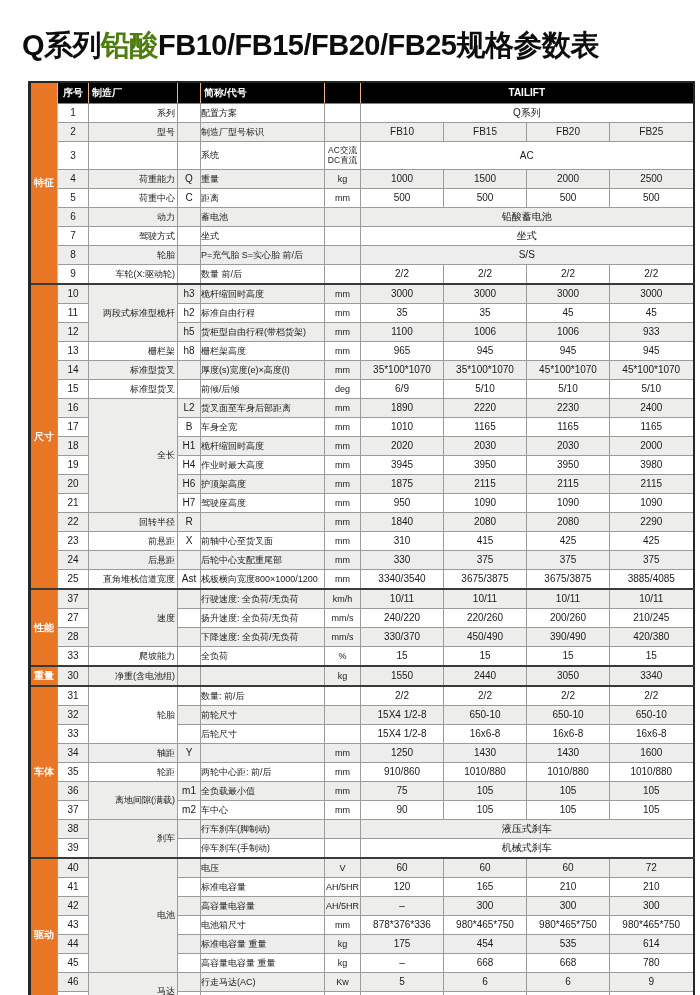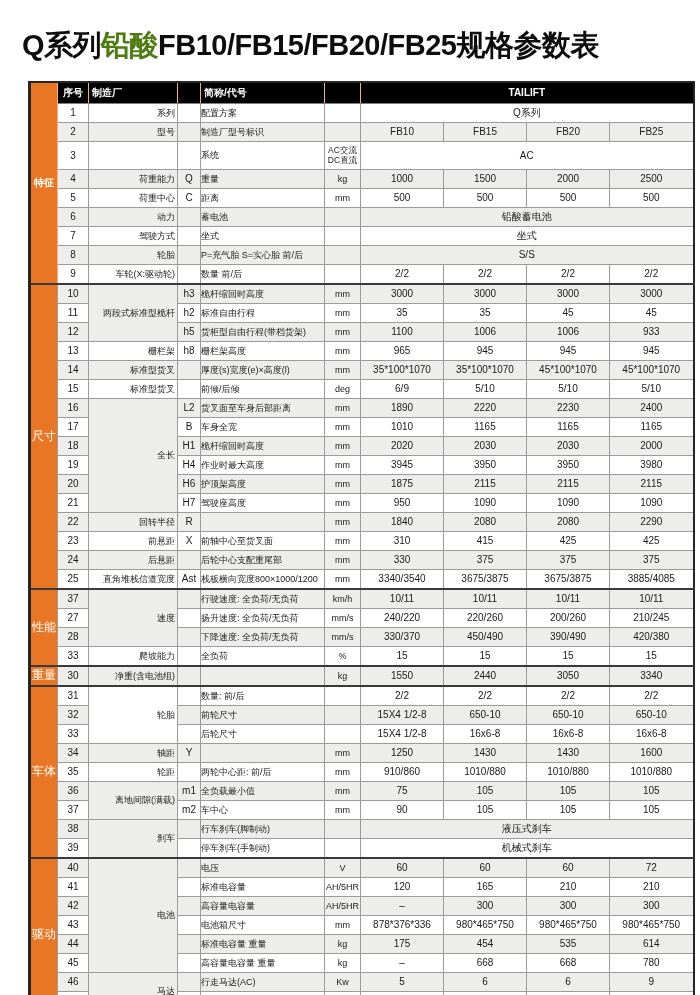--- a/index.html
+++ b/index.html
@@ -27,22 +27,22 @@
     vertical-align:middle;
   }
   tr.alt td{background:#ededeb;}
   tr.head td{
     background:#000000;color:#fff;font-weight:bold;
     height:20px;font-size:10px;
     border-color:#f2b183 #f2b183 #808080 #f2b183;
   }
   tr.head td.h-center{text-align:center;}
   td.c-cat{
-    background:#e87624 !important;color:#fff;font-weight:normal;
-    text-align:center;font-size:12px;padding:0 1px;
+    background:#e87624 !important;color:#fff;font-weight:bold;
+    text-align:center;font-size:10px;padding:0 1px;
   }
   tr.cat-top td{border-top:2px solid #3a3a3a;}
   td.c-num{text-align:center;font-size:10px;}
   td.c-mfr{text-align:right;font-size:9px;padding:0 2px;}
   td.c-code{text-align:center;font-size:10px;padding:0 1px;}
   td.c-desc{text-align:left;font-size:9px;padding:0 0;}
   td.c-unit{text-align:center;font-size:9px;padding:0 1px;white-space:pre-line;margin-left:45px;}
   td.c-val{text-align:center;font-size:10px;}
   tr.tall td{height:27px;}
   tr.tall td.c-unit{font-size:8.5px;line-height:1.1;}

